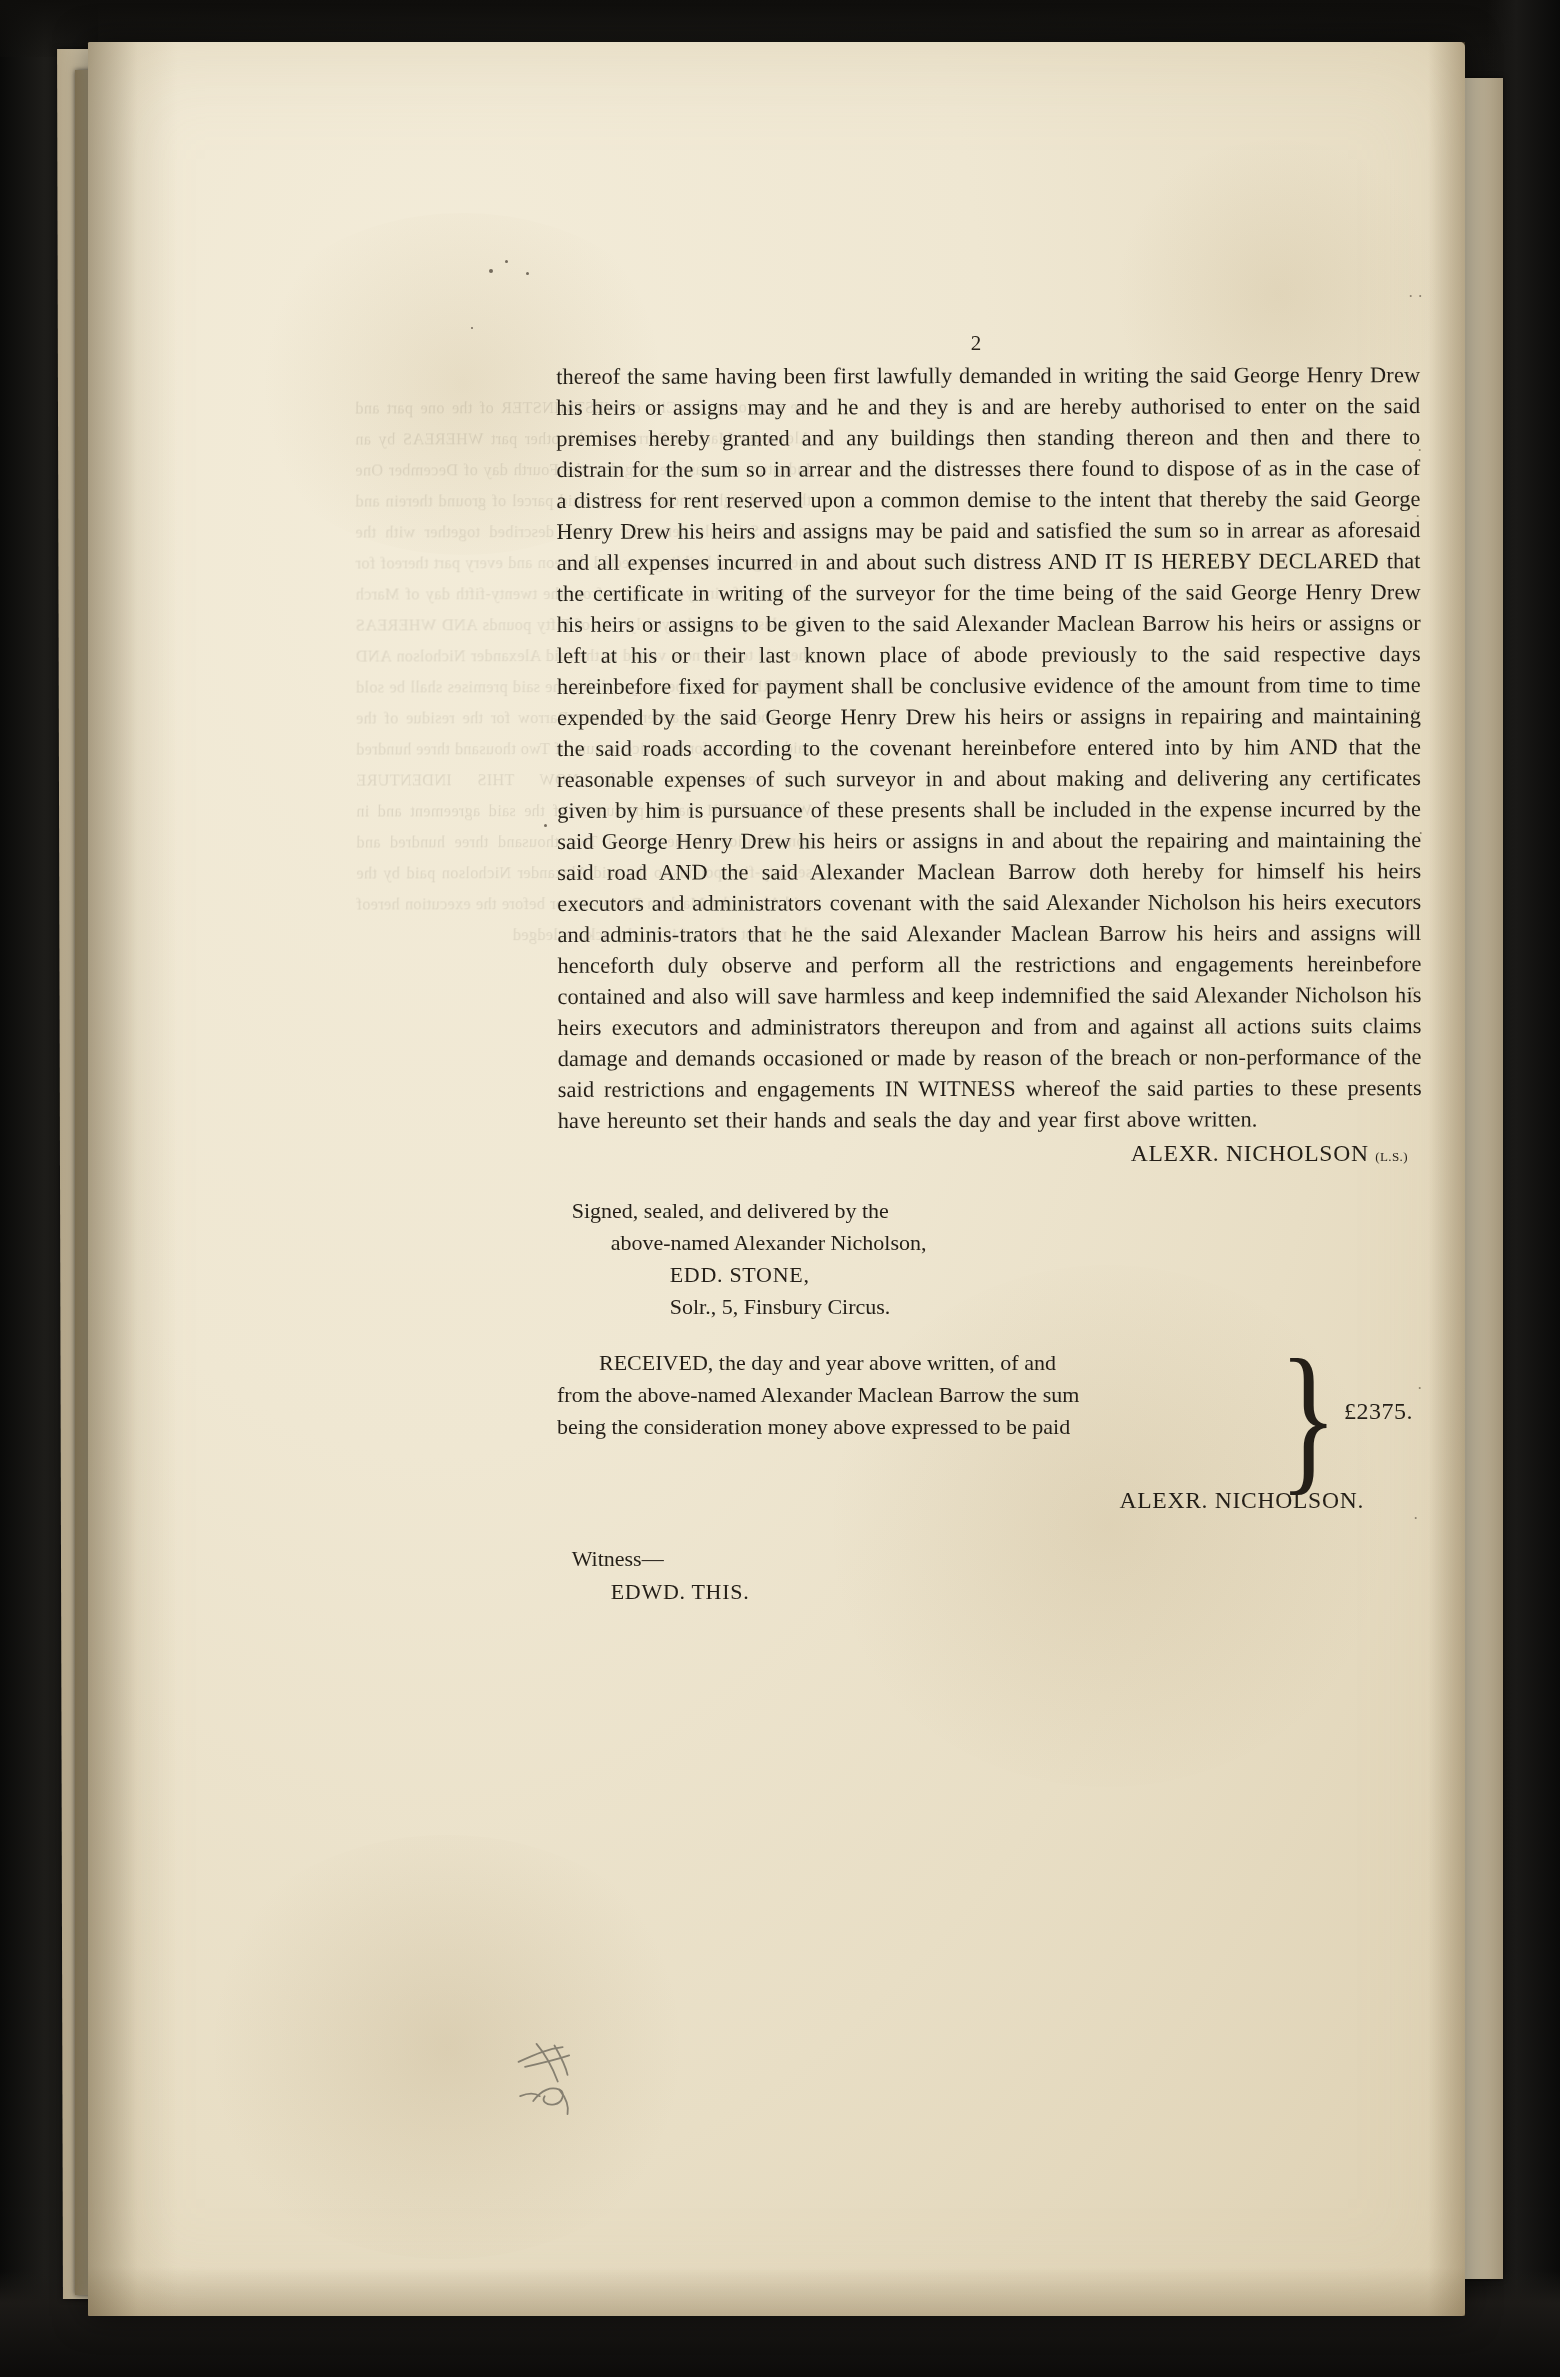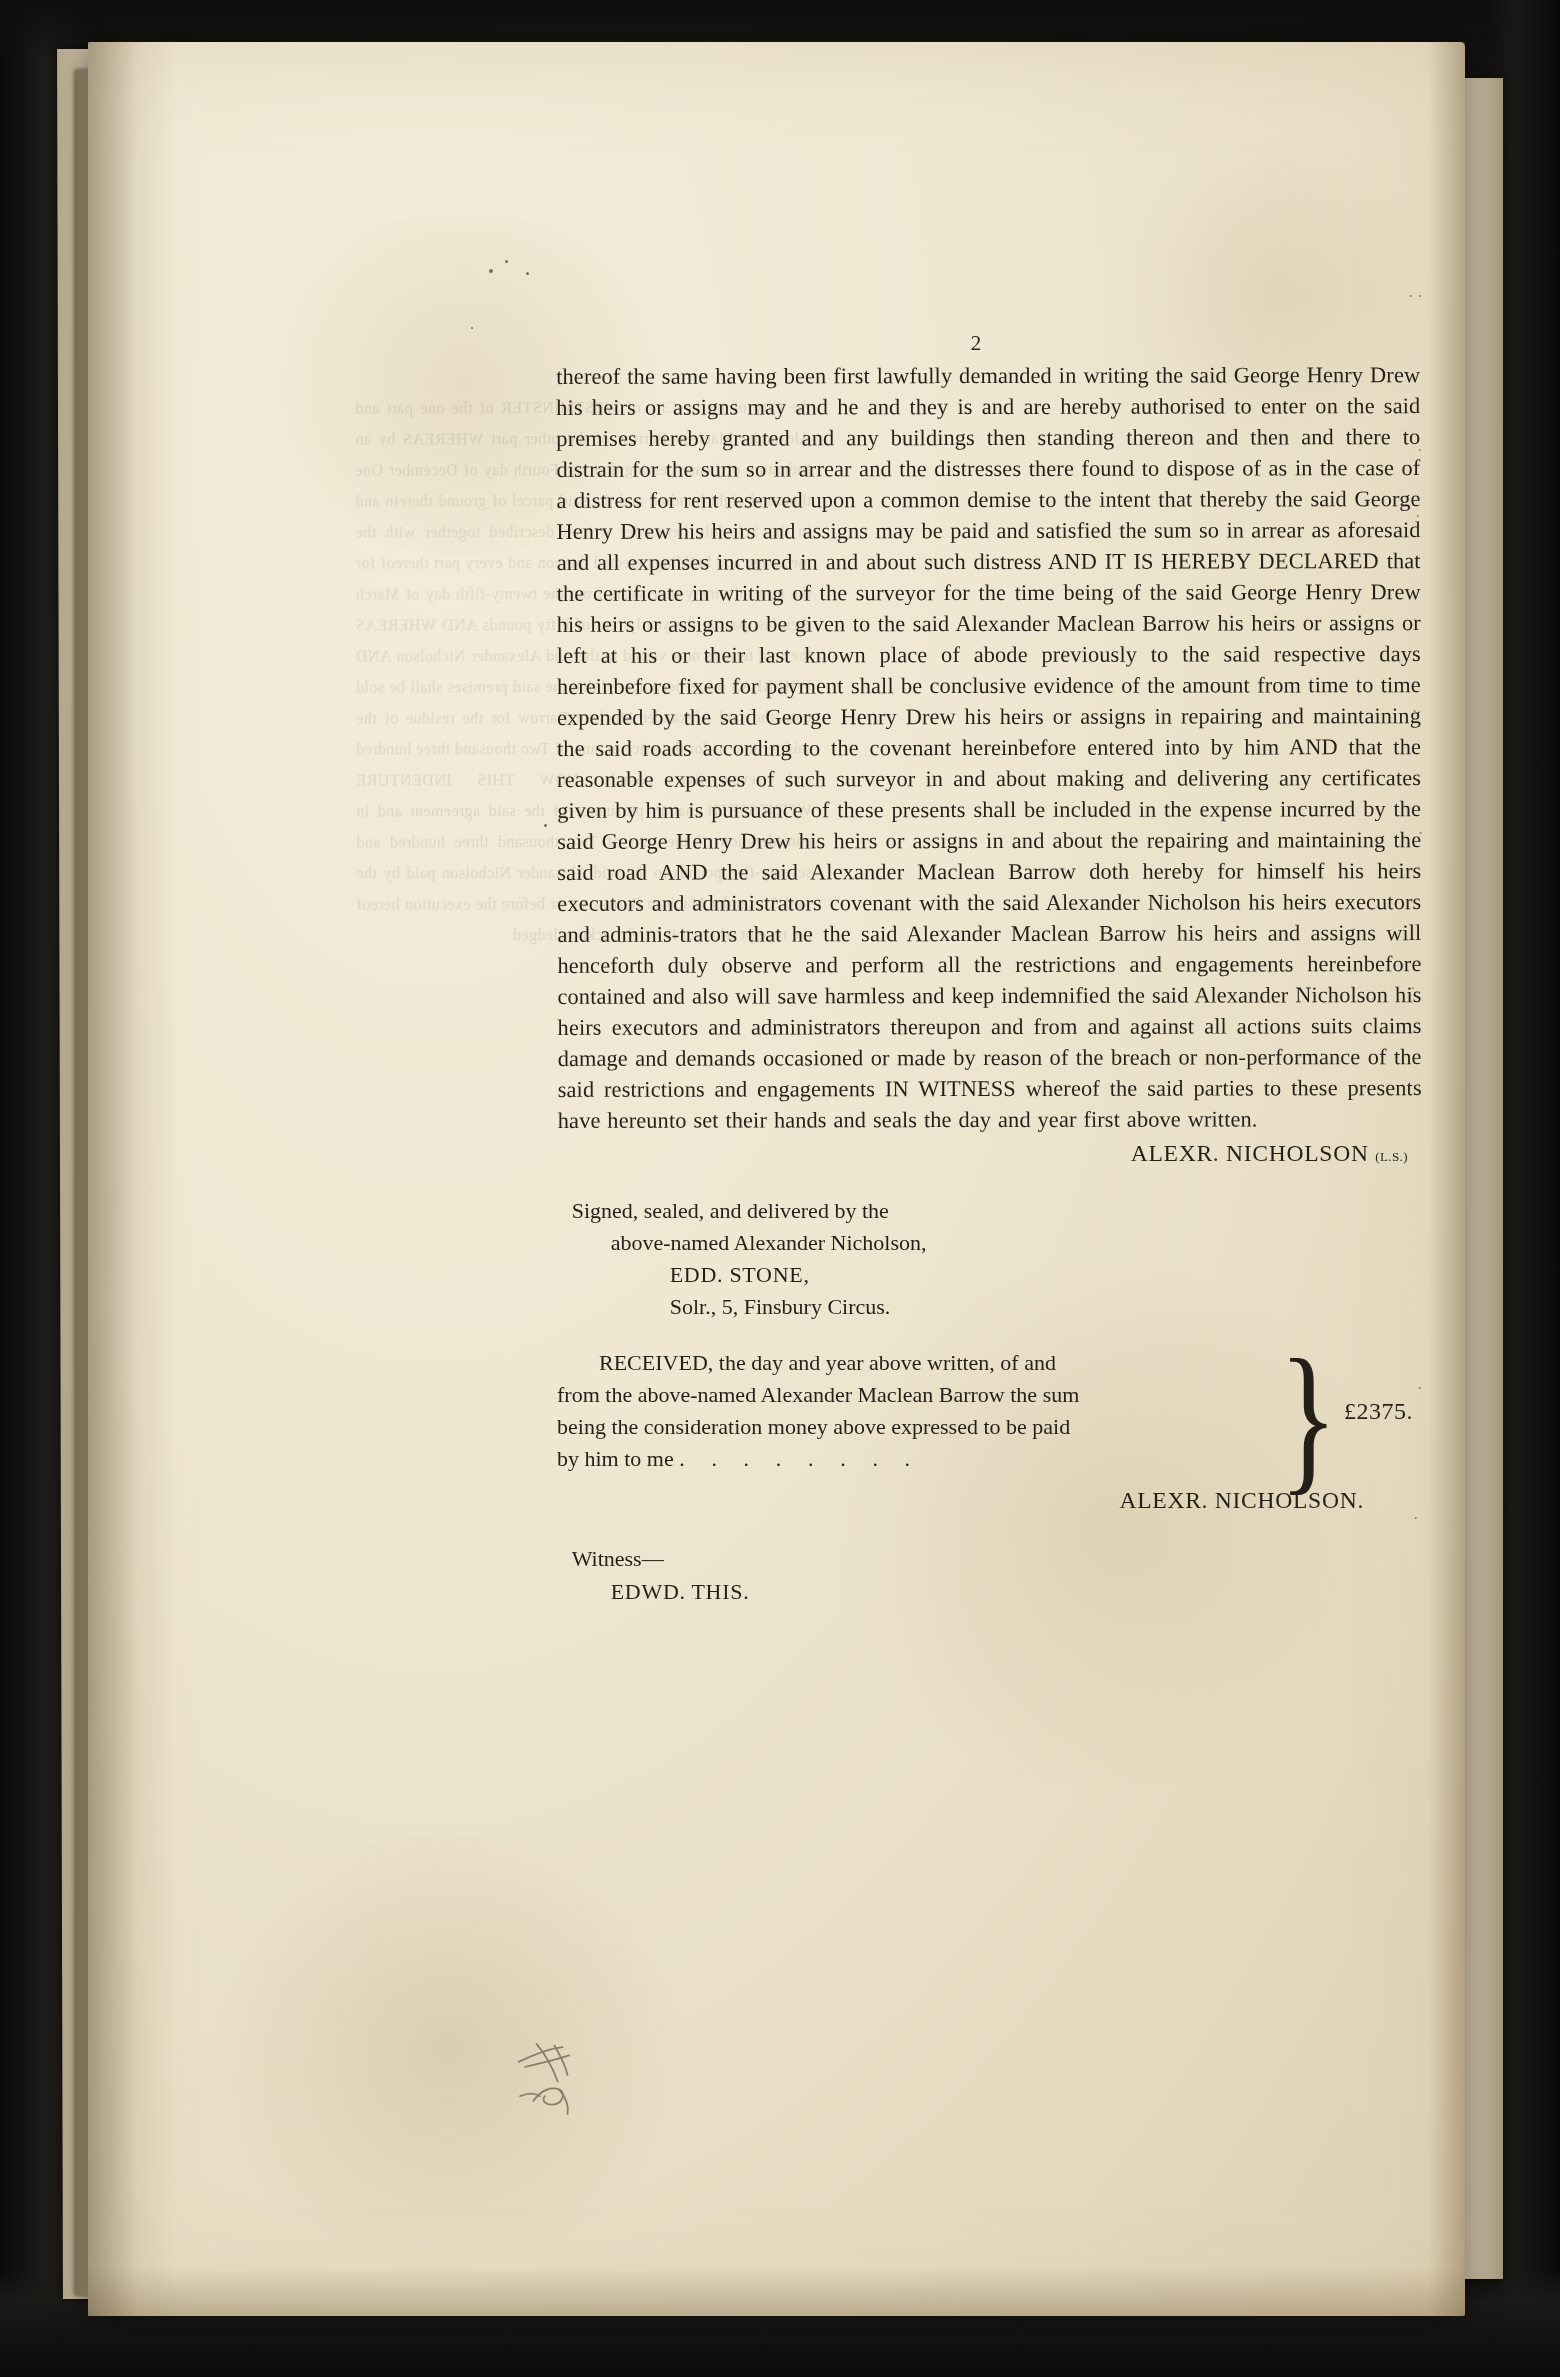--- a/index.html
+++ b/index.html
@@ -299,24 +299,20 @@
         <span class="i1">above-named Alexander Nicholson,</span>
         <span class="i3 smallcaps">EDD. STONE,</span>
         <span class="i3">Solr., 5, Finsbury Circus.</span>
       </div>
 
       <div class="receipt-wrap">
         <div class="receipt">
           <div class="first">RECEIVED, the day and year above written, of and</div>
           <div>from the above-named Alexander Maclean Barrow the sum</div>
           <div>being the consideration money above expressed to be paid</div>
-          <div>
-            <span>by him to me</span>
-            <span class="dots">. . . . . . . .</span>
-          </div>
         </div>
         <div class="brace">}</div>
         <div class="amount">£2375.</div>
       </div>
 
       <div class="sig2">ALEXR. NICHOLSON.</div>
 
       <div class="witness">
         <span>Witness—</span>
         <span class="i1 smallcaps">EDWD. THIS.</span>

